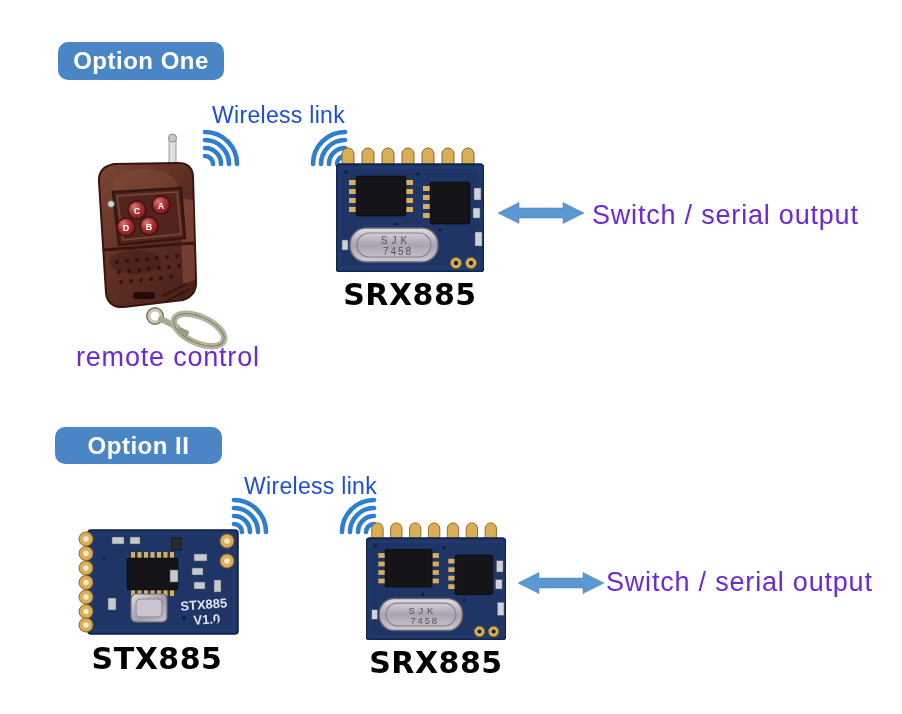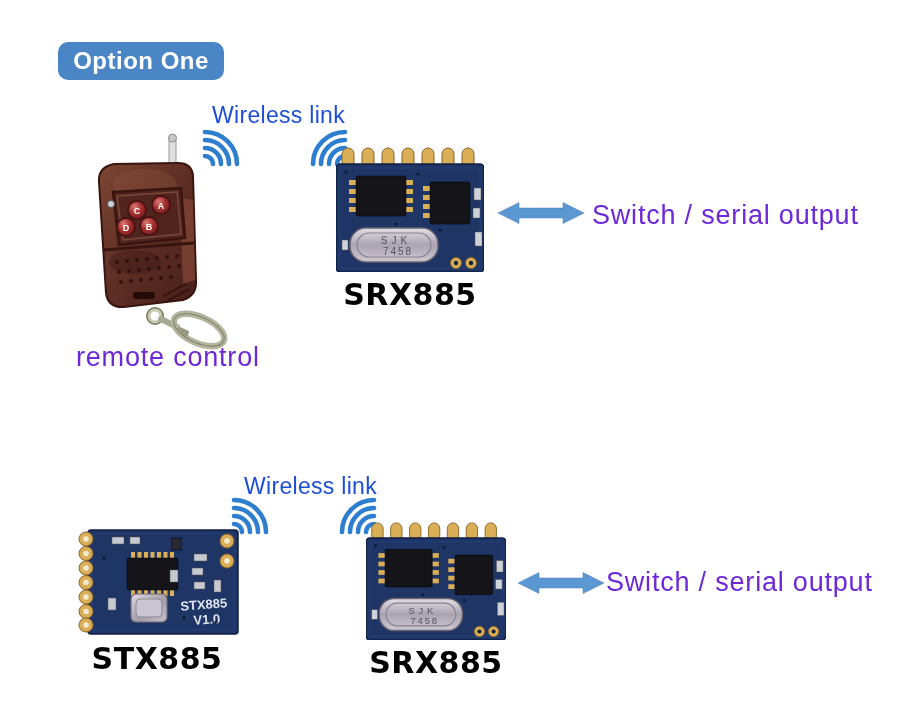--- a/index.html
+++ b/index.html
@@ -225,20 +225,23 @@
 
   <div class="modlabel" style="left:336px; top:277px; width:148px;">SRX885</div>
 
   <div class="abs" style="left:498px; top:200px;">
     <svg viewBox="0 0 86 26" width="86" height="26">
       <polygon points="0,13 21,2.5 21,8 65,8 65,2.5 86,13 65,23.5 65,18 21,18 21,23.5" fill="#5b97d2" stroke="#4a7fb8" stroke-width="0.5"></polygon>
     </svg>
   </div>
   <div class="txt big" style="left:592px; top:200px;">Switch / serial output</div>
 
+  <div class="badge" style="left:55px; top:427px; width:167px; height:37px;">
+    <span>Option II</span>
+  </div>
 
   <div class="txt wl" style="left:244px; top:473px;">Wireless link</div>
 
   <div class="wifi" style="left:231px; top:493px;">
     <svg viewBox="0 0 38 42" width="38" height="42">
       <g fill="none" stroke="#2d7ecf" stroke-width="4.6" stroke-linecap="round">
         <path d="M 3,31 A 8,8 0 0 1 11,39"></path>
         <path d="M 3,23 A 16,16 0 0 1 19,39"></path>
         <path d="M 3,15 A 24,24 0 0 1 27,39"></path>
         <path d="M 3,7  A 32,32 0 0 1 35,39"></path>

